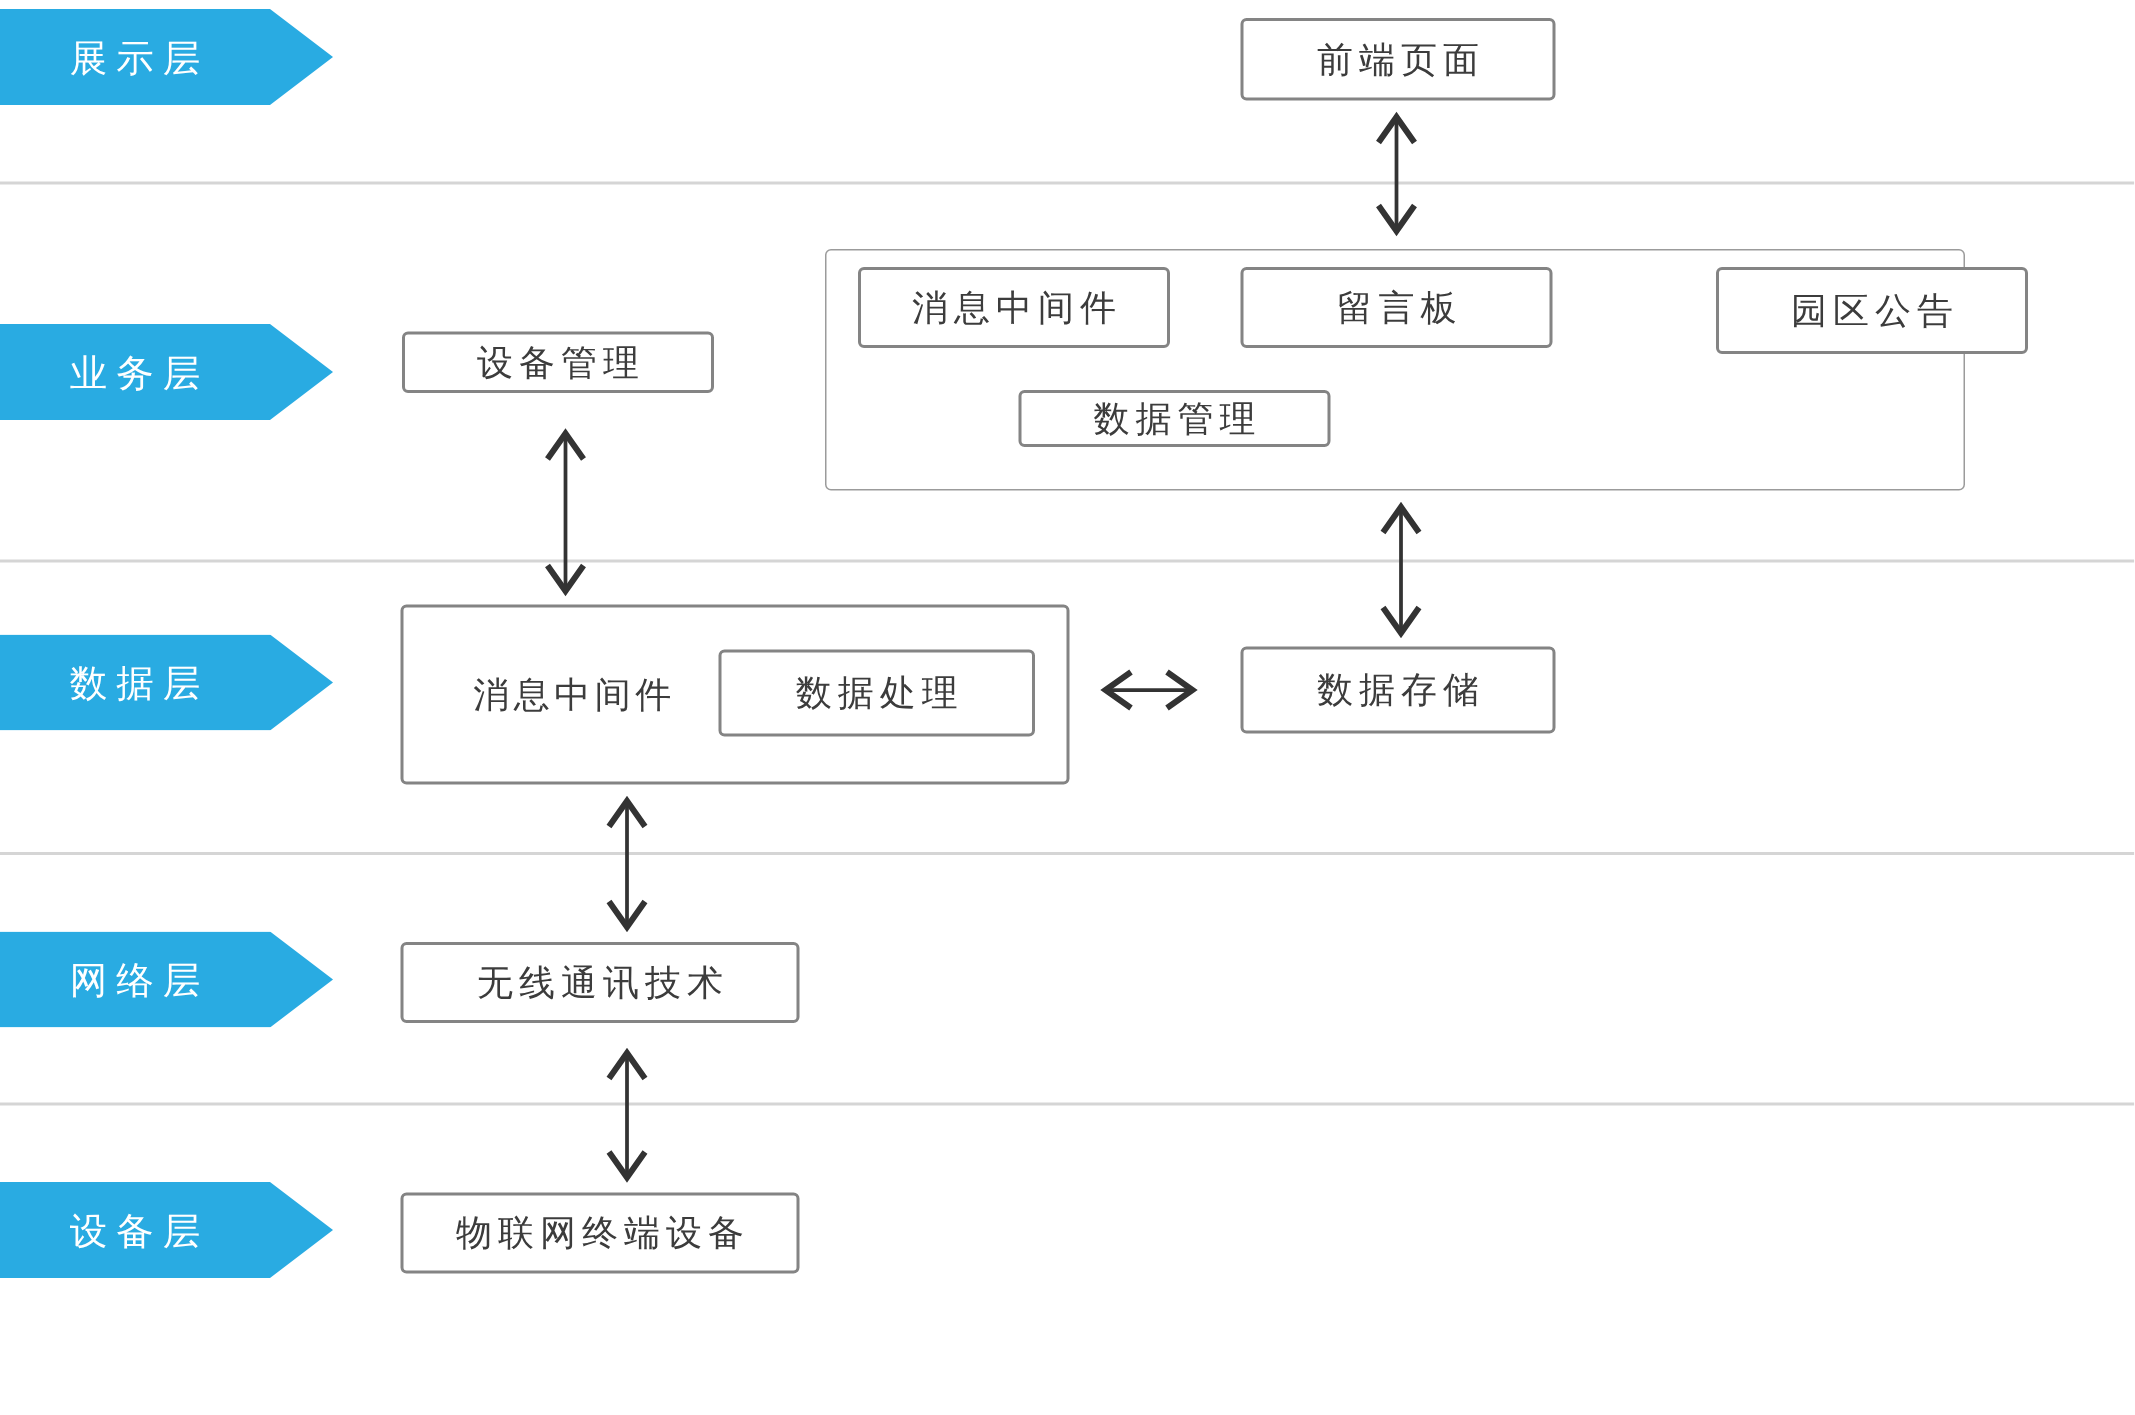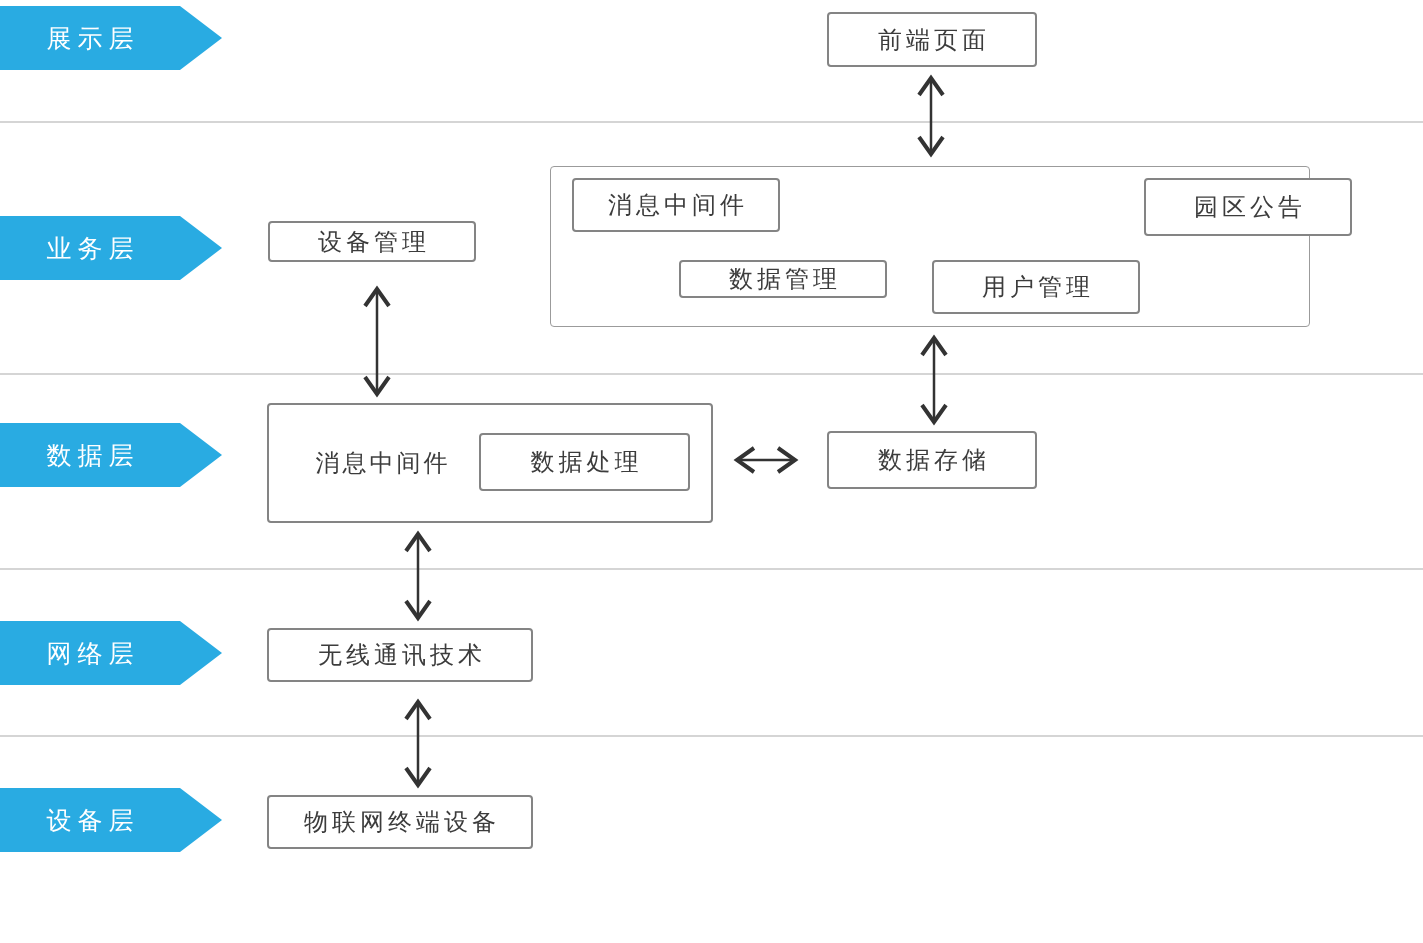--- a/index.html
+++ b/index.html
@@ -117,23 +117,23 @@
   <div class="layer-tag" style="top:788px">
     <span>设备层</span>
   </div>
 
   <div class="node" style="left:827px; top:12px; width:210px; height:55px">前端页面</div>
 
   <div class="node" style="left:268px; top:221px; width:208px; height:41px">设备管理</div>
 
   <div class="group" style="left:550px; top:166px; width:760px; height:161px"></div>
   <div class="node" style="left:572px;  top:178px; width:208px; height:54px">消息中间件</div>
+  <div class="node" style="left:827px;  top:178px; width:208px; height:54px">留言板</div>
   <div class="node" style="left:1144px; top:178px; width:208px; height:58px">园区公告</div>
   <div class="node" style="left:679px;  top:260px; width:208px; height:38px">数据管理</div>
-  <div class="node" style="left:932px;  top:260px; width:208px; height:54px">用户管理</div>
 
   <div class="group" style="left:267px; top:403px; width:446px; height:120px; border-width:2px; border-color:var(--box-border)">
     <div class="middleware-label">消息中间件</div>
     <div class="node" style="left:210px; top:28px; width:211px; height:58px">数据处理</div>
   </div>
   <div class="node" style="left:827px; top:431px; width:210px; height:58px">数据存储</div>
 
   <div class="node" style="left:267px; top:795px; width:266px; height:54px">物联网终端设备</div>
 
   <div class="node" style="left:267px; top:628px; width:266px; height:54px">无线通讯技术</div>

